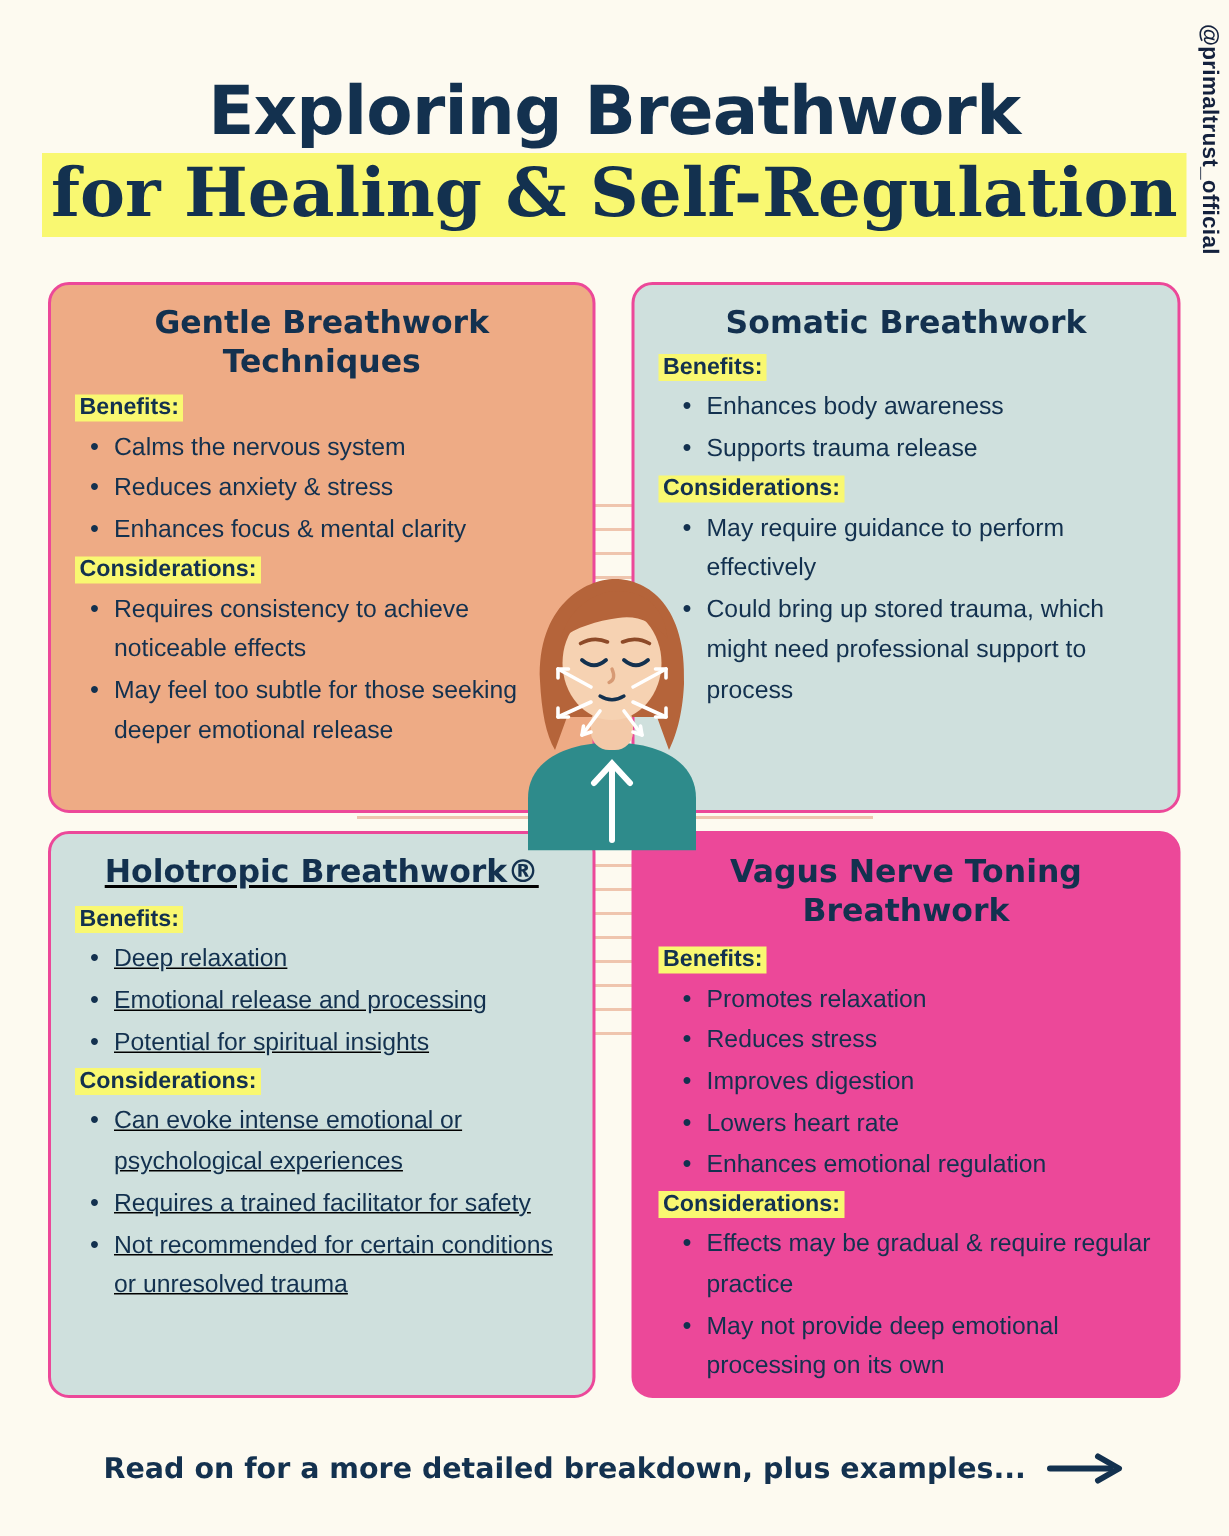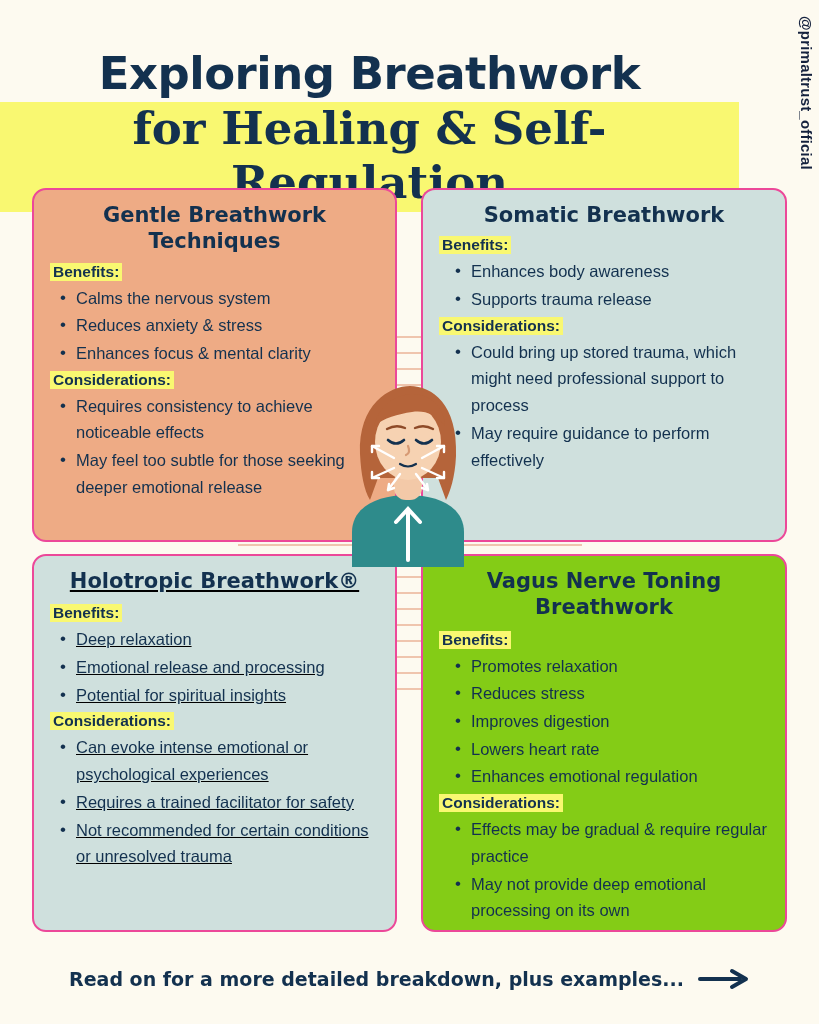--- a/index.html
+++ b/index.html
@@ -22,21 +22,21 @@
     writing-mode: vertical-rl;
     font-size: 15px;
     font-weight: 600;
     color: #14213d;
     letter-spacing: 0.2px;
   }
 
   
   .title-wrap {
     position: absolute;
-    top: 48px; left: 0; width: 739px;
+    top: 48px; left: 0; width: 819px;
     text-align: center;
   }
   .title-line1 {
     font-family: "DejaVu Sans", sans-serif;
     font-size: 45px;
     font-weight: 700;
     color: #13314f;
     letter-spacing: -0.5px;
     line-height: 1.15;
   }
@@ -78,21 +78,21 @@
   }
   .card {
     position: absolute;
     border-radius: 14px;
     border: 2px solid #ec4899;
     padding: 12px 16px 14px 16px;
   }
   .card.tl { left: 0;   top: 0;   width: 365px; height: 354px; background: #eeab85; }
   .card.tr { left: 389px; top: 0; width: 366px; height: 354px; background: #cfe0dd; }
   .card.bl { left: 0;   top: 366px; width: 365px; height: 378px; background: #cfe0dd; text-decoration: underline; }
-  .card.br { left: 389px; top: 366px; width: 366px; height: 378px; background: #84cc16; }
+  .card.br { left: 389px; top: 366px; width: 366px; height: 378px; background: #ec4899; }
 
   .card h2 {
     font-family: "DejaVu Sans", sans-serif;
     font-size: 21px;
     font-weight: 700;
     color: #13314f;
     text-align: center;
     line-height: 1.25;
     margin-bottom: 6px;
   }
@@ -215,22 +215,22 @@
 
     <div class="card tr">
       <h2>Somatic Breathwork</h2>
       <span class="sec-label">Benefits:</span>
       <ul>
         <li>Enhances body awareness</li>
         <li>Supports trauma release</li>
       </ul>
       <span class="sec-label">Considerations:</span>
       <ul>
+        <li>May require guidance to perform effectively</li>
         <li>Could bring up stored trauma, which might need professional support to process</li>
-        <li>May require guidance to perform effectively</li>
       </ul>
     </div>
 
     <div class="card bl">
       <h2>Holotropic Breathwork®</h2>
       <span class="sec-label">Benefits:</span>
       <ul>
         <li>Deep relaxation</li>
         <li>Emotional release and processing</li>
         <li>Potential for spiritual insights</li>

